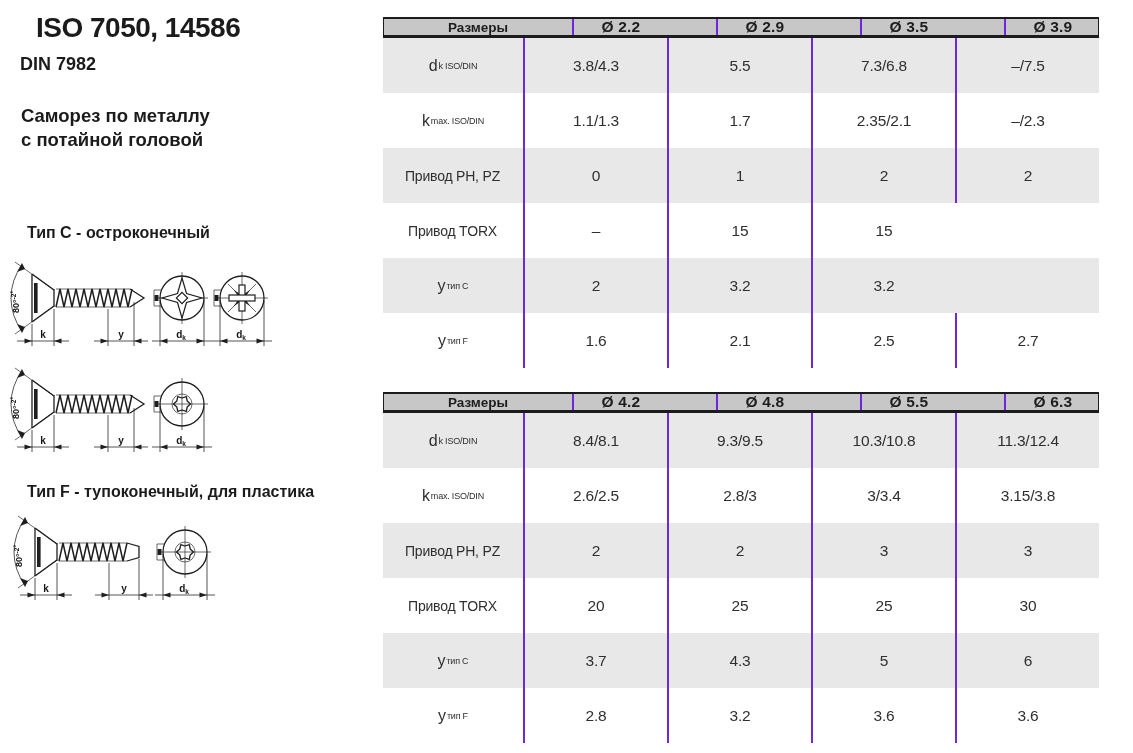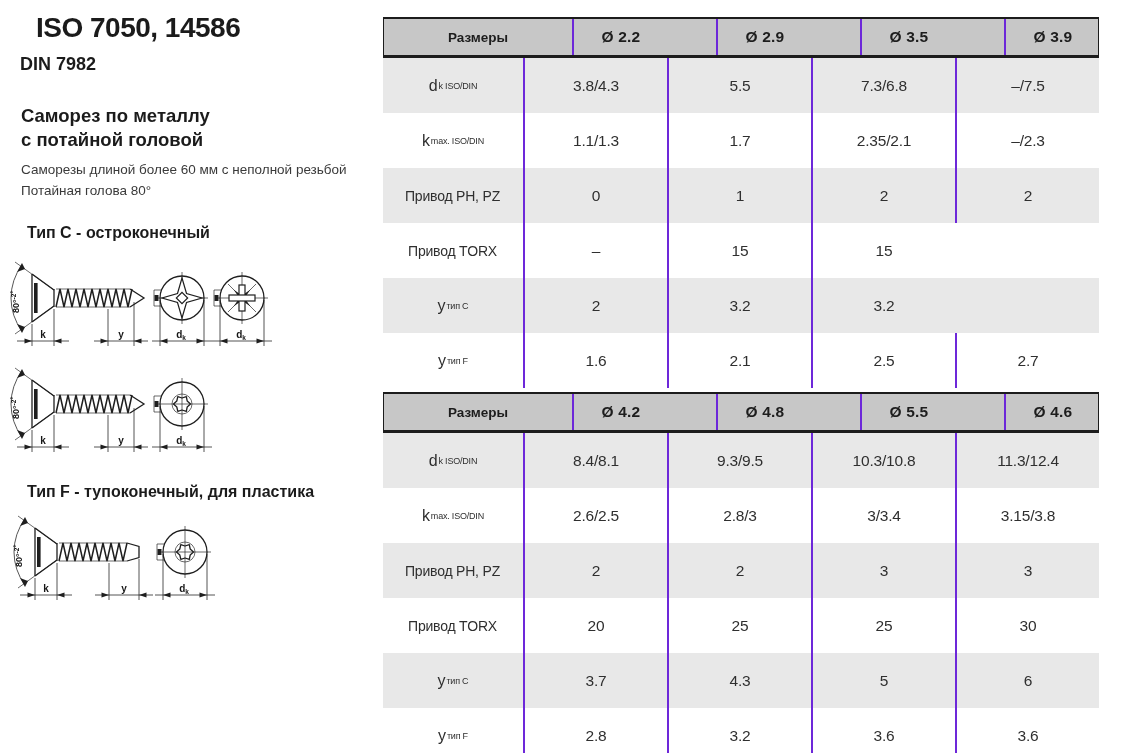--- a/index.html
+++ b/index.html
@@ -29,21 +29,21 @@
   svg text{fill:#161616;font-weight:bold;font-family:"Liberation Sans",sans-serif;}
   .dim-label{font-size:10px;text-anchor:middle;}
   .angle-label{font-size:9px;}
 
   
   .tbl{position:absolute;left:383px;width:716px;}
   .tbl1{top:17px;} .tbl2{top:392px;}
   .trow{display:grid;grid-template-columns:140px 144px 144px 144px 144px;}
   .thead{background:#c7c7c7;border-top:2px solid #1c1c1c;border-bottom:3px solid #1c1c1c;
          border-left:1px solid #1c1c1c;border-right:1px solid #1c1c1c;}
-  .thead .cell{height:36px;font-weight:bold;margin-left:48px;}
+  .thead .cell{height:16px;font-weight:bold;margin-left:48px;}
   .cell{display:flex;align-items:center;justify-content:center;}
   .trow .cell + .cell{border-left:2px solid #6d28d9;}
   .h-label{font-size:13.5px;color:#1d1d1d;}
   .h-val{font-size:15.5px;color:#1d1d1d;letter-spacing:0.2px;}
   .drow{height:55px;}
   .drow .cell{height:55px;font-size:15.5px;color:#2f2f2f;letter-spacing:-0.2px;}
   .alt{background:#e8e8e8;}
   .lm-letter{font-size:16px;}
   .lm-word{font-size:14px;}
   .row-label sub{font-size:9px;margin-left:1px;}
@@ -51,24 +51,20 @@
 </head>
 <body>
 
 <div class="page">
 
   <div class="title">ISO 7050, 14586</div>
   <div class="din">DIN 7982</div>
   <div class="product">
     <div>Саморез по металлу</div>
     <div>с потайной головой</div>
-  </div>
-  <div class="desc">
-    <div>Саморезы длиной более 60 мм с неполной резьбой</div>
-    <div>Потайная голова 80°</div>
   </div>
 
   <div class="type-heading type-c">Тип C - остроконечный</div>
 
   <svg class="drawing drw1" viewBox="0 0 268 102">
     <g>
       <line class="thin" x1="44" y1="32" x2="5" y2="4"></line>
       <line class="thin" x1="44" y1="48" x2="5" y2="76"></line>
       <path class="dim" d="M 12,7 A 55 55 0 0 0 12,73"></path>
       <path class="arr" d="M12,5 L7,14 L15,11 Z"></path>
@@ -294,21 +290,21 @@
       <div class="cell">2.7</div>
     </div>
   </section>
 
   <section class="tbl tbl2">
     <div class="trow thead">
       <div class="cell h-label">Размеры</div>
       <div class="cell h-val">Ø 4.2</div>
       <div class="cell h-val">Ø 4.8</div>
       <div class="cell h-val">Ø 5.5</div>
-      <div class="cell h-val">Ø 4.6</div>
+      <div class="cell h-val">Ø 6.3</div>
     </div>
     <div class="trow drow alt">
       <div class="cell row-label">
           <span class="lm-letter">d</span>
           <sub>k ISO/DIN</sub>
         </div>
       <div class="cell">8.4/8.1</div>
       <div class="cell">9.3/9.5</div>
       <div class="cell">10.3/10.8</div>
       <div class="cell">11.3/12.4</div>

